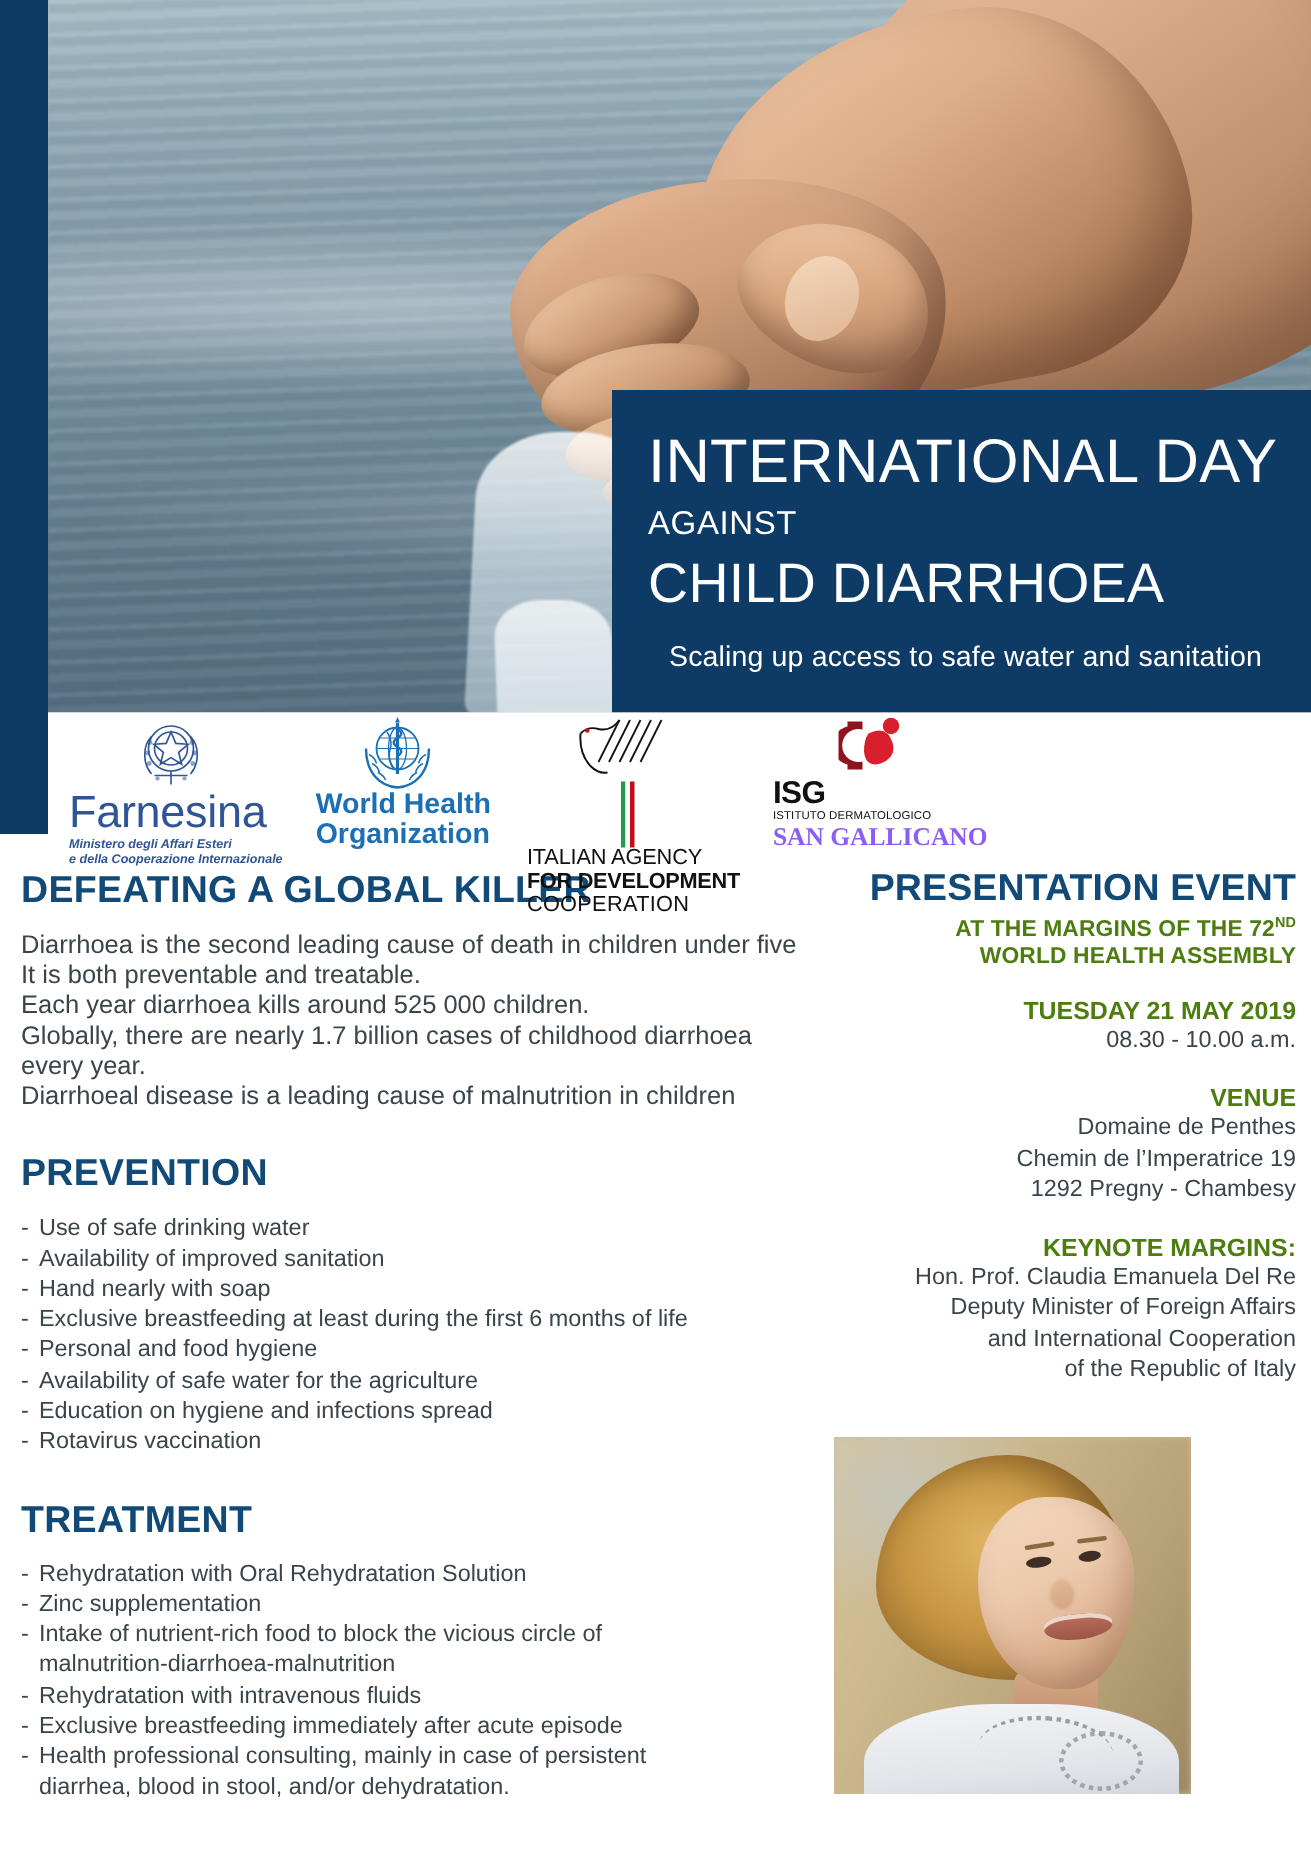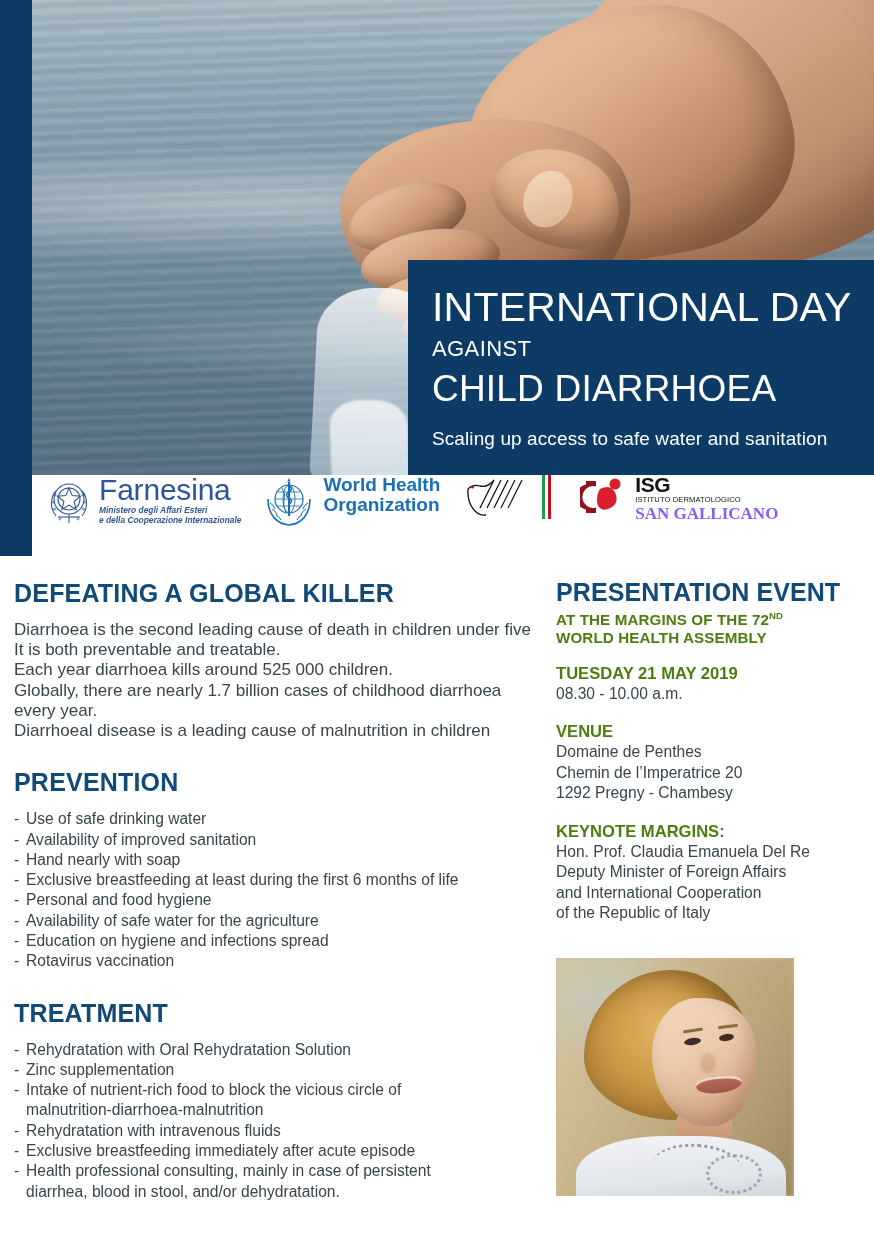--- a/index.html
+++ b/index.html
@@ -110,28 +110,28 @@
   }
 
   
   .title-block{
     position:absolute;left:408px;top:260px;width:466px;height:215px;
     background:#0d3b66;z-index:5;padding:22px 0 0 24px;
   }
   .t-line1{font-size:41px;line-height:50px;color:#ffffff;font-weight:400;letter-spacing:.2px;}
   .t-line2{font-size:22px;line-height:34px;color:#ffffff;font-weight:400;letter-spacing:.4px;}
   .t-line3{font-size:37px;line-height:46px;color:#ffffff;font-weight:400;letter-spacing:.2px;}
-  .t-line4{font-size:19px;line-height:30px;color:#ffffff;font-weight:400;margin-top:12px;letter-spacing:.1px;}
+  .t-line4{font-size:19px;line-height:30px;color:#ffffff;font-weight:400;margin-top:12px;letter-spacing:.1px;margin-left:14px;}
 
   
   .logobar{
     position:absolute;left:32px;top:475px;width:842px;height:76px;background:#ffffff;z-index:7;
     display:flex;align-items:center;
   }
-  .logo{display:flex;align-items:flex-start;height:100%;}
+  .logo{display:flex;align-items:center;height:100%;flex-direction:column;}
   .logo-farnesina{margin-left:14px;}
   .logo-who{margin-left:22px;}
   .logo-aics{margin-left:24px;}
   .logo-isg{margin-left:22px;}
 
   .emblem{width:46px;height:52px;flex:0 0 auto;margin-right:7px;}
   .farnesina-txt{display:flex;flex-direction:column;justify-content:center;}
   .farnesina-name{font-size:30px;line-height:30px;color:#2f5596;font-weight:400;letter-spacing:-.2px;}
   .farnesina-sub{font-size:8.4px;line-height:10.4px;color:#2f5596;font-style:italic;font-weight:bold;}
 
@@ -147,21 +147,21 @@
   .aics-l3{font-size:14.5px;line-height:15.5px;letter-spacing:.2px;}
 
   .isg-mark{width:48px;height:44px;flex:0 0 auto;margin-right:7px;}
   .isg-txt{display:flex;flex-direction:column;}
   .isg-l1{font-size:21px;line-height:20px;font-weight:bold;color:#111;letter-spacing:-.4px;}
   .isg-l2{font-size:7.6px;line-height:10px;color:#111;letter-spacing:.1px;}
   .isg-l3{font-family:"Liberation Serif",serif;font-size:17px;line-height:18px;color:#8b5cf6;font-weight:bold;}
 
   
   .col-left{position:absolute;left:14px;top:578px;width:530px;}
-  .col-right{position:absolute;left:556px;top:578px;width:308px;}
+  .col-right{position:absolute;left:556px;top:578px;width:308px;text-align:right;}
 
   h2.sec{
     color:#114a77;font-size:25px;line-height:30px;font-weight:bold;
     letter-spacing:.2px;margin-bottom:12px;
   }
   .para{font-size:17px;line-height:20.2px;color:#3a444b;}
   .para div{white-space:nowrap;}
   ul.bullets{list-style:none;}
   ul.bullets li{
     font-size:15.6px;line-height:20.3px;color:#3a444b;
@@ -332,20 +332,25 @@
               <path d="M44 5 L30 33"></path>
             <path d="M51 5 L37 33"></path>
               <path d="M58 5 L44 33"></path>
           </g>
         </svg>
         <span class="aics-bars">
           <i style="background:#1f9c4a"></i>
             <i style="background:#ffffff"></i>
             <i style="background:#c20e1a"></i>
         </span>
+        <div class="aics-txt">
+          <div class="aics-l1">ITALIAN AGENCY</div>
+          <div class="aics-l2">FOR DEVELOPMENT</div>
+          <div class="aics-l3">COOPERATION</div>
+        </div>
       </div>
 
       <div class="logo logo-isg">
         <svg class="isg-mark" viewBox="0 0 48 44">
           <path d="M6 6 h10 a0 0 0 0 1 0 0 v32 h-10 z" fill="#8c1520"></path>
           <path d="M14 10 a13 13 0 1 0 0 24 z" fill="#8c1520"></path>
           <path d="M18 12 a11 11 0 1 1 0 20 a11 11 0 1 1 0 -20z" fill="#ffffff"></path>
           <path d="M20 14 q12 -6 16 6 q3 10 -8 14 q-10 3 -11 -8 q0 -8 3 -12z" fill="#d91f2b"></path>
           <circle cx="35" cy="9" r="5.5" fill="#d91f2b"></circle>
         </svg>
@@ -409,21 +414,21 @@
     <div class="ev-sub">WORLD HEALTH ASSEMBLY</div>
 
     <div class="grp">
       <div class="hd">TUESDAY 21 MAY 2019</div>
       <div class="ln">08.30 - 10.00 a.m.</div>
     </div>
 
     <div class="grp">
       <div class="hd">VENUE</div>
       <div class="ln">Domaine de Penthes</div>
-      <div class="ln">Chemin de l’Imperatrice 20</div>
+      <div class="ln">Chemin de l’Imperatrice 19</div>
       <div class="ln">1292 Pregny - Chambesy</div>
     </div>
 
     <div class="grp">
       <div class="hd">KEYNOTE MARGINS:</div>
       <div class="ln">Hon. Prof. Claudia Emanuela Del Re</div>
       <div class="ln">Deputy Minister of Foreign Affairs</div>
       <div class="ln">and International Cooperation</div>
       <div class="ln">of the Republic of Italy</div>
     </div>

